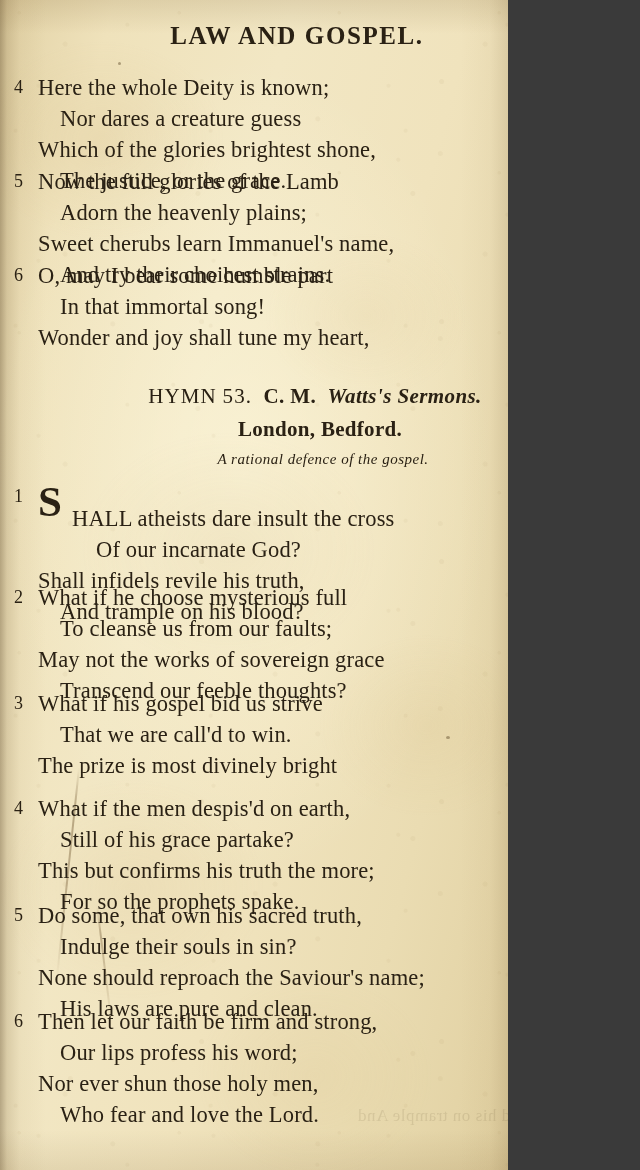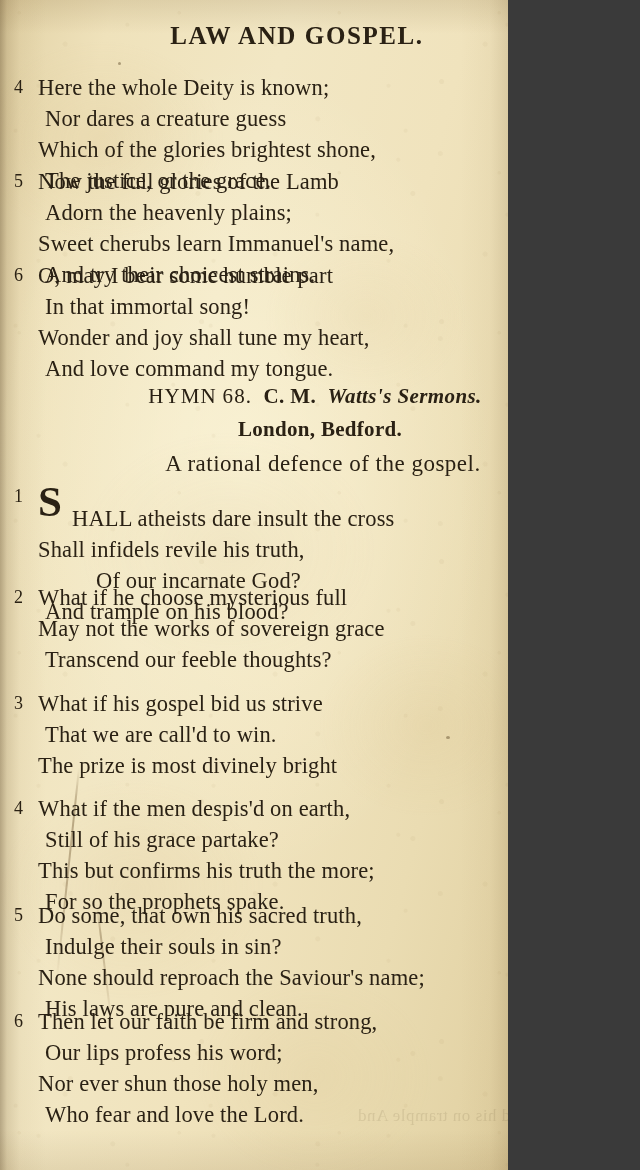--- a/index.html
+++ b/index.html
@@ -150,21 +150,21 @@
   }
   .vnum {
     position: absolute;
     left: 14px;
     top: 0;
     font-size: 18px;
     letter-spacing: 0;
   }
   
   .out  { padding-left: 38px; }
-  .in   { padding-left: 45px; }
+  .in   { padding-left: 60px; }
 
   
   #hymn-heading {
     position: absolute;
     left: 0;
     top: 384px;
     width: 640px;
     text-align: center;
   }
   #heading-line1 {
@@ -188,21 +188,22 @@
   }
   #heading-tunes {
     margin-top: 8px;
     font-size: 21px;
     font-weight: bold;
     letter-spacing: 0.3px;
     white-space: pre;
   }
   #heading-subject {
     margin-top: 9px;
-    font-size: 23px;
+    font-size: 15px;
+    font-style: italic;
     letter-spacing: 0.5px;
     white-space: pre;
     padding-left: 6px;
   }
 
   
   #stanza-1 .dropcap {
     position: absolute;
     left: 38px;
     top: -4px;
@@ -272,40 +273,40 @@
     <div class="vline out"><span class="vnum">5</span><span>Now the full glories of the Lamb</span></div>
     <div class="vline in">Adorn the heavenly plains;</div>
     <div class="vline out">Sweet cherubs learn Immanuel's name,</div>
     <div class="vline in">And try their choicest strains.</div>
   </div>
 
   <div class="ink stanza" id="prev-stanza-6" style="top:260px;">
     <div class="vline out"><span class="vnum">6</span><span>O, may I bear some humble part</span></div>
     <div class="vline in">In that immortal song!</div>
     <div class="vline out">Wonder and joy shall tune my heart,</div>
-    <div class="vline in">And love command my tongue.</div>
   </div>
 
   <div class="ink" id="hymn-heading">
-    <div id="heading-line1"><span class="hymn-label">HYMN</span> <span class="hymn-label">68.</span>  <span class="hymn-meter">C. M.</span>  <span class="hymn-source">Watts's Sermons.</span><span id="ornament">✻</span></div>
+    <div id="heading-line1"><span class="hymn-label">HYMN</span> <span class="hymn-label">53.</span>  <span class="hymn-meter">C. M.</span>  <span class="hymn-source">Watts's Sermons.</span><span id="ornament">✻</span></div>
     <div id="heading-tunes">London, Bedford.</div>
     <div id="heading-subject">A rational defence of the gospel.</div>
   </div>
 
   <div class="ink stanza" id="stanza-1" style="top:484px;">
     <span class="vnum" style="top:2px;">1</span>
     <span class="dropcap">S</span>
     <div class="vline line-1">HALL atheists dare insult the cross</div>
+    <div class="vline line-2">Of our incarnate God?</div>
     <div class="vline out">Shall infidels revile his truth,</div>
-    <div class="vline line-2">Of our incarnate God?</div>
     <div class="vline in">And trample on his blood?</div>
   </div>
 
   <div class="ink stanza" id="stanza-2" style="top:582px;">
     <div class="vline out"><span class="vnum">2</span><span>What if he choose mysterious full</span></div>
+    <div class="vline in">To cleanse us from our faults;</div>
     <div class="vline out">May not the works of sovereign grace</div>
     <div class="vline in">Transcend our feeble thoughts?</div>
   </div>
 
   <div class="ink stanza" id="stanza-3" style="top:688px;">
     <div class="vline out"><span class="vnum">3</span><span>What if his gospel bid us strive</span></div>
     <div class="vline in">That we are call'd to win.</div>
     <div class="vline out">The prize is most divinely bright</div>
   </div>
 

